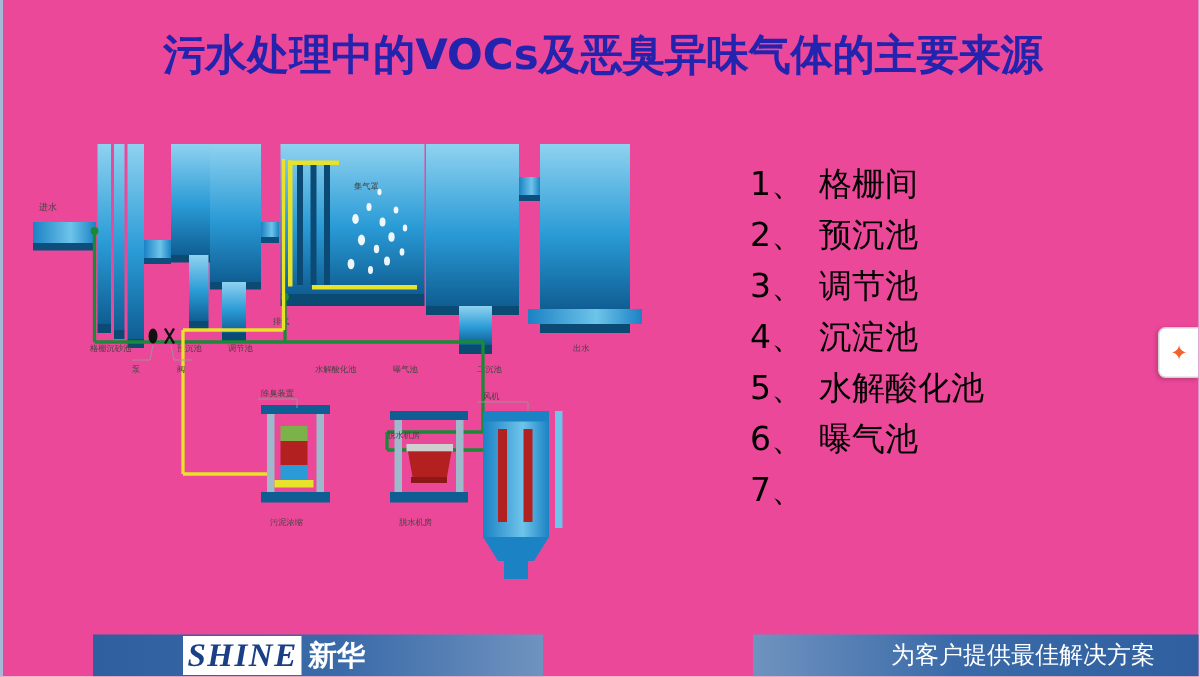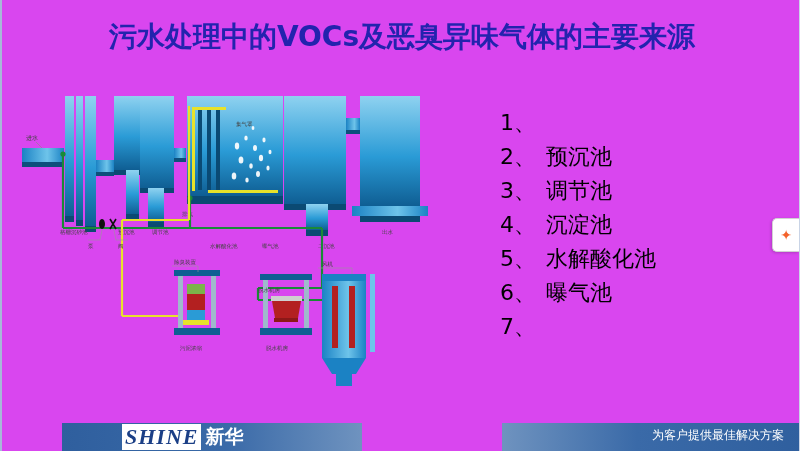--- a/index.html
+++ b/index.html
@@ -7,21 +7,21 @@
     padding: 0;
     background: #ffffff;
   }
   body {
     font-family: "Liberation Sans", "DejaVu Sans", sans-serif;
   }
   #slide {
     position: relative;
     width: 800px;
     height: 451px;
-    background: #d946ef;
+    background: #ec4899;
     overflow: hidden;
     border-left: 2px solid #a8b8d8;
     border-right: 1px solid #c9d4e6;
     box-sizing: border-box;
   }
 
   
   #title {
     position: absolute;
     left: 0;
@@ -116,24 +116,24 @@
     padding: 0 3px;
   }
   .footer-logo .cn {
     font-family: "DejaVu Sans", "Liberation Sans", sans-serif;
     font-size: 19px;
     font-weight: bold;
     color: #ffffff;
   }
   .footer-tagline {
     position: absolute;
-    right: 18px;
+    right: 32px;
     top: 4px;
     font-family: "DejaVu Sans", "Liberation Sans", sans-serif;
-    font-size: 12px;
+    font-size: 16px;
     color: #ffffff;
     white-space: nowrap;
     z-index: 3;
   }
 
   
   #edge-widget {
     position: absolute;
     right: 0;
     top: 218px;
@@ -342,20 +342,21 @@
         <rect x="348" y="186" width="5" height="78" fill="#6ec4ea"></rect>
       </g>
       <text class="diagram-label" x="300" y="178" font-size="5.5">风机</text>
       <path d="M296 180 L330 180 L330 186" stroke="#999" stroke-width="0.6" fill="none"></path>
     </svg>
   </div>
 
   <div id="list">
     <div class="list-row">
       <span class="list-num">1、</span>
+      <span class="list-text">格栅间</span>
     </div>
     <div class="list-row">
       <span class="list-num">2、</span>
       <span class="list-text">预沉池</span>
     </div>
     <div class="list-row">
       <span class="list-num">3、</span>
       <span class="list-text">调节池</span>
     </div>
     <div class="list-row">

